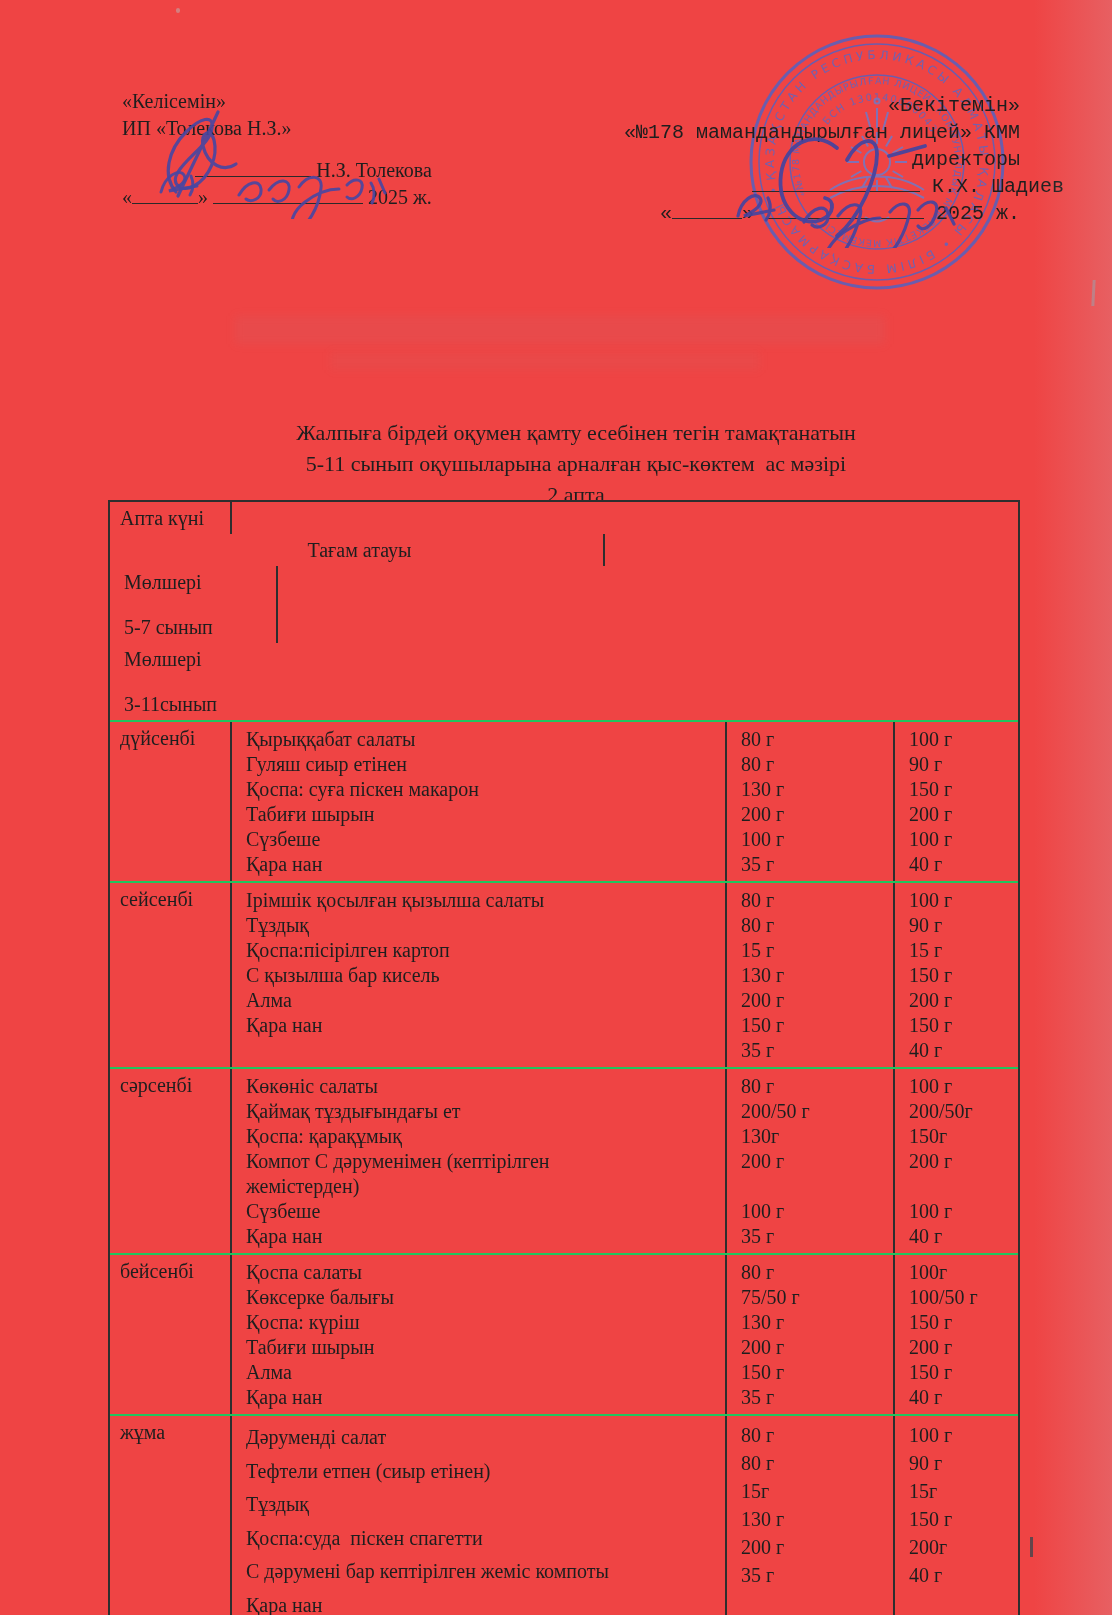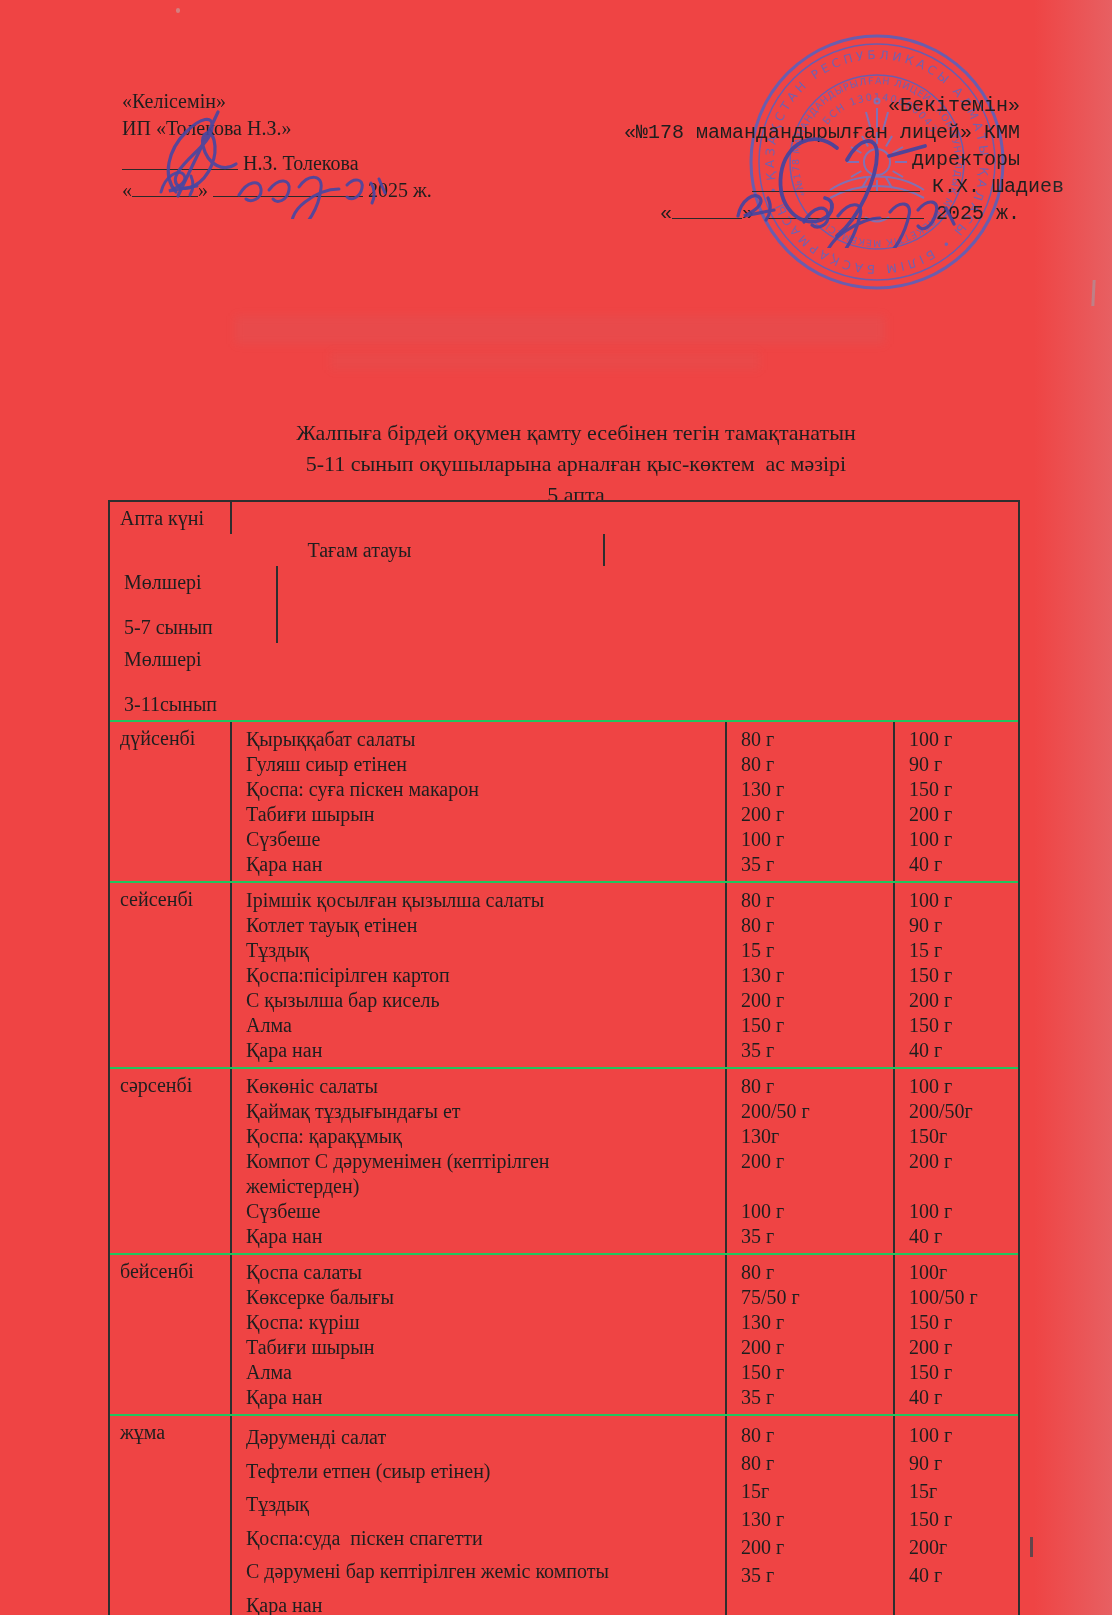--- a/index.html
+++ b/index.html
@@ -18,21 +18,21 @@
   .a-top-dot{left:176px;top:8px;width:4px;height:5px;background:#b9b9b9;opacity:.5;border-radius:2px;}
   .ghost{position:absolute;z-index:0;filter:blur(5px);pointer-events:none;}
   .ghost1{left:235px;top:316px;width:650px;height:28px;background:rgba(150,152,160,0.08);}
   .ghost2{left:330px;top:352px;width:430px;height:18px;background:rgba(150,152,160,0.06);}
 
   
   .appr{position:absolute;font-size:20px;line-height:27px;z-index:3;}
   .appr-left{left:122px;top:88px;}
   .appr-right{top:92px;right:92px;text-align:right;font-family:Liberation Mono, monospace;}
   .ul{display:inline-block;border-bottom:1.6px solid #2a2a2a;height:15px;vertical-align:baseline;}
-  .gap-top{margin-top:8px;}
+  .gap-top{margin-top:15px;text-align:right;}
   .name-right{margin-right:-44px;}
 
   
   .stamp{position:absolute;left:727px;top:12px;z-index:1;}
   .ink{position:absolute;z-index:4;}
   .sig-left{left:148px;top:104px;}
   .day-left{left:153px;top:164px;}
   .month-left{left:233px;top:157px;}
   .sig-right{left:773px;top:126px;}
   .day-right{left:728px;top:186px;}
@@ -195,21 +195,21 @@
       <path d="M40,36 C52,20 66,22 62,36 C56,60 40,86 30,82 C23,78 32,62 46,52 C60,42 74,38 82,38"></path>
       <path d="M92,32 C102,20 114,22 111,35 C108,50 96,76 86,74"></path>
       <path d="M120,30 C130,18 142,20 138,33 C134,48 124,52 120,46"></path>
       <path d="M148,28 L156,44"></path>
     </g>
   </svg>
 
   <div class="doc-title">
     <div>Жалпыға бірдей оқумен қамту есебінен тегін тамақтанатын</div>
     <div>5-11 сынып оқушыларына арналған қыс-көктем  ас мәзірі</div>
-    <div>5 апта</div>
+    <div>2 апта</div>
   </div>
 
   <div class="menu-table">
     <div class="trow thead">
       <div class="cell c-day">Апта күні</div>
       <div class="cell c-dish">Тағам атауы</div>
       <div class="cell c-p57">
         <div>Мөлшері</div>
         <div class="sub">5-7 сынып</div>
       </div>
@@ -243,21 +243,20 @@
             <div class="line">150 г</div>
             <div class="line">200 г</div>
             <div class="line">100 г</div>
             <div class="line">40 г</div>
           </div>
     </div>
         <div class="trow">
       <div class="cell c-day">сейсенбі</div>
       <div class="cell c-dish dishes">
             <div class="line">Ірімшік қосылған қызылша салаты</div>
-            <div class="line">Котлет тауық етінен</div>
             <div class="line">Тұздық</div>
             <div class="line">Қоспа:пісірілген картоп</div>
             <div class="line">С қызылша бар кисель</div>
             <div class="line">Алма</div>
             <div class="line">Қара нан</div>
           </div>
       <div class="cell c-p57 p57">
             <div class="line">80 г</div>
             <div class="line">80 г</div>
             <div class="line">15 г</div>

